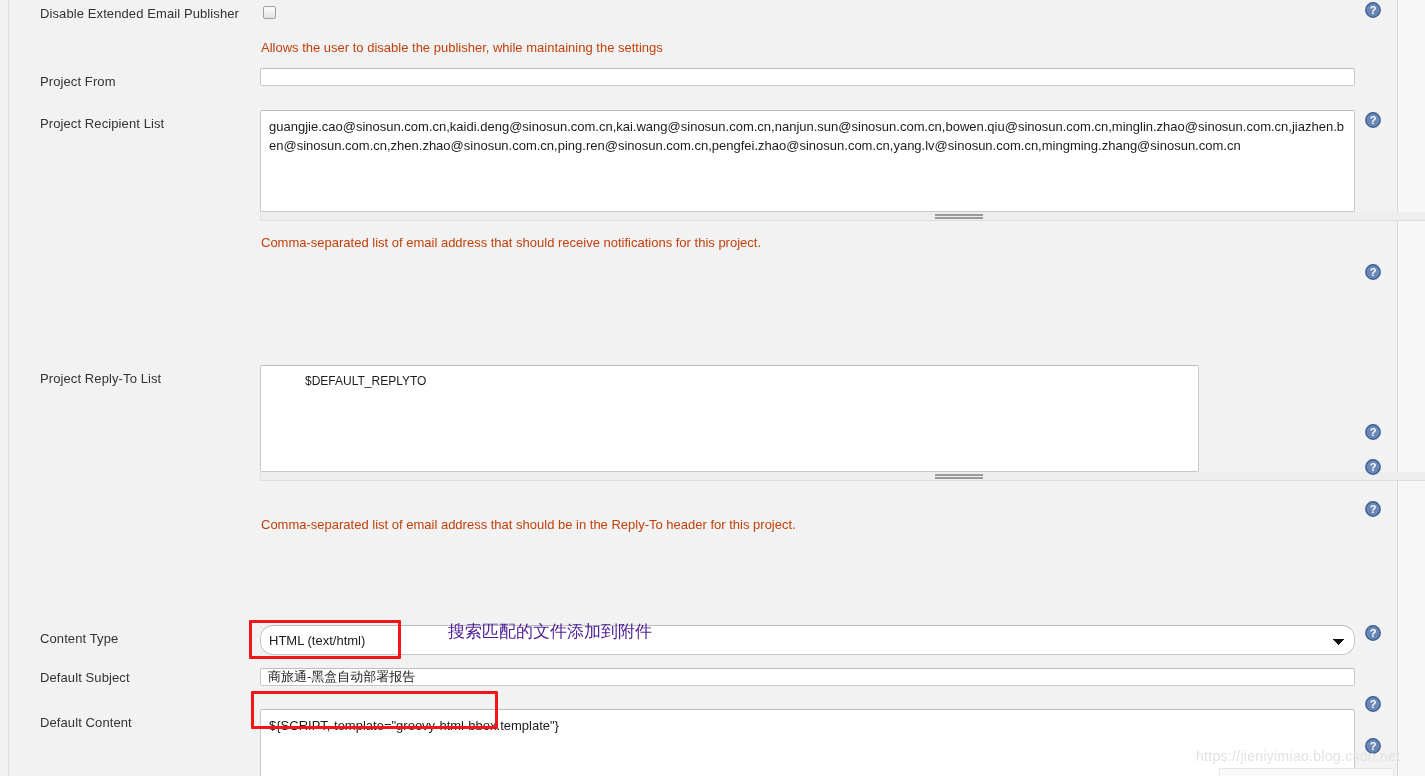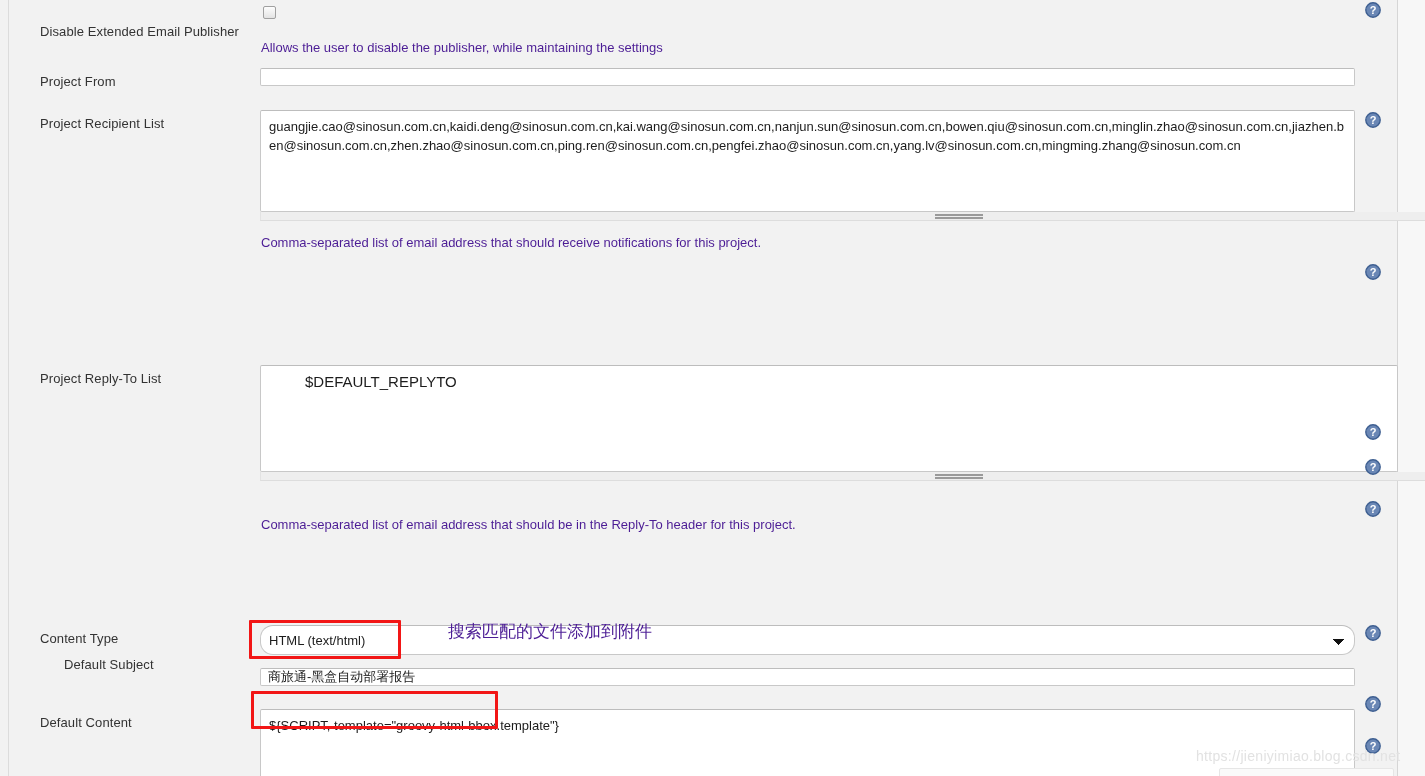--- a/index.html
+++ b/index.html
@@ -51,21 +51,21 @@
     letter-spacing: .1px;
   }
   .field {
     position: absolute;
     left: 260px;
   }
   .help-text {
     position: absolute;
     left: 261px;
     font-size: 13px;
-    color: #4c1d95;
+    color: #c2410c;
     white-space: nowrap;
   }
 
   
   input.text, textarea.ta, select.sel {
     font-family: "Liberation Sans", sans-serif;
     font-size: 13px;
     color: #1c1c1c;
     background: #ffffff;
     border: 1px solid #c8c8c8;
@@ -168,21 +168,21 @@
 <body>
 
 <div id="page">
 
   <div class="left-rail"></div>
   <div class="right-strip"></div>
 
   <div class="form">
 
     <div class="row">
-      <div class="label" style="top:24px;">Disable Extended Email Publisher</div>
+      <div class="label" style="top:6px;">Disable Extended Email Publisher</div>
       <div class="field" style="top:5px;left:263px;">
         <span class="checkbox"></span>
       </div>
       <div class="help-text" style="top:40px;">Allows the user to disable the publisher, while maintaining the settings</div>
     </div>
 
     <div class="row">
       <div class="label" style="top:74px;">Project From</div>
       <div class="field" style="top:67px;">
         <input class="text" type="text" style="width: 1095px;" value="">
@@ -194,37 +194,37 @@
       <div class="field ta-wrap" style="top:110px;">
         <textarea class="ta" style="width: 1095px; height: 102px;">guangjie.cao@sinosun.com.cn,kaidi.deng@sinosun.com.cn,kai.wang@sinosun.com.cn,nanjun.sun@sinosun.com.cn,bowen.qiu@sinosun.com.cn,minglin.zhao@sinosun.com.cn,jiazhen.ben@sinosun.com.cn,zhen.zhao@sinosun.com.cn,ping.ren@sinosun.com.cn,pengfei.zhao@sinosun.com.cn,yang.lv@sinosun.com.cn,mingming.zhang@sinosun.com.cn</textarea>
         <div class="ta-grip" style="top:102px;"></div>
       </div>
       <div class="help-text" style="top:235px;">Comma-separated list of email address that should receive notifications for this project.</div>
     </div>
 
     <div class="row">
       <div class="label" style="top:269px;">Project Reply-To List</div>
       <div class="field ta-wrap" style="top:263px;">
-        <textarea class="ta mono" style="width: 1138px; height: 107px; font-size: 15px; padding-left: 44px;">$DEFAULT_REPLYTO</textarea>
+        <textarea class="ta mono" style="width: 939px; height: 107px; font-size: 12px; padding-left: 44px;">$DEFAULT_REPLYTO</textarea>
         <div class="ta-grip" style="top:107px;"></div>
       </div>
       <div class="help-text" style="top:388px;margin-top:27px;">Comma-separated list of email address that should be in the Reply-To header for this project.</div>
     </div>
 
     <div class="row">
       <div class="label" style="top:422px;">Content Type</div>
       <div class="field" style="top:416px;">
         <select class="sel" style="width:1095px;border-radius:13px;">
           <option>HTML (text/html)</option>
         </select>
       </div>
     </div>
 
     <div class="row">
-      <div class="label" style="top:448px;margin-left:24px;">Default Subject</div>
+      <div class="label" style="top:461px;">Default Subject</div>
       <div class="field" style="top:458px;">
         <input class="text" type="text" style="width: 1095px;" value="商旅通-黑盒自动部署报告">
       </div>
     </div>
 
     <div class="row">
       <div class="label" style="top:506px;">Default Content</div>
       <div class="field ta-wrap" style="top:500px;">
         <textarea class="ta" style="width: 1095px; height: 107px;">${SCRIPT, template="groovy-html-bbox.template"}</textarea>
 

